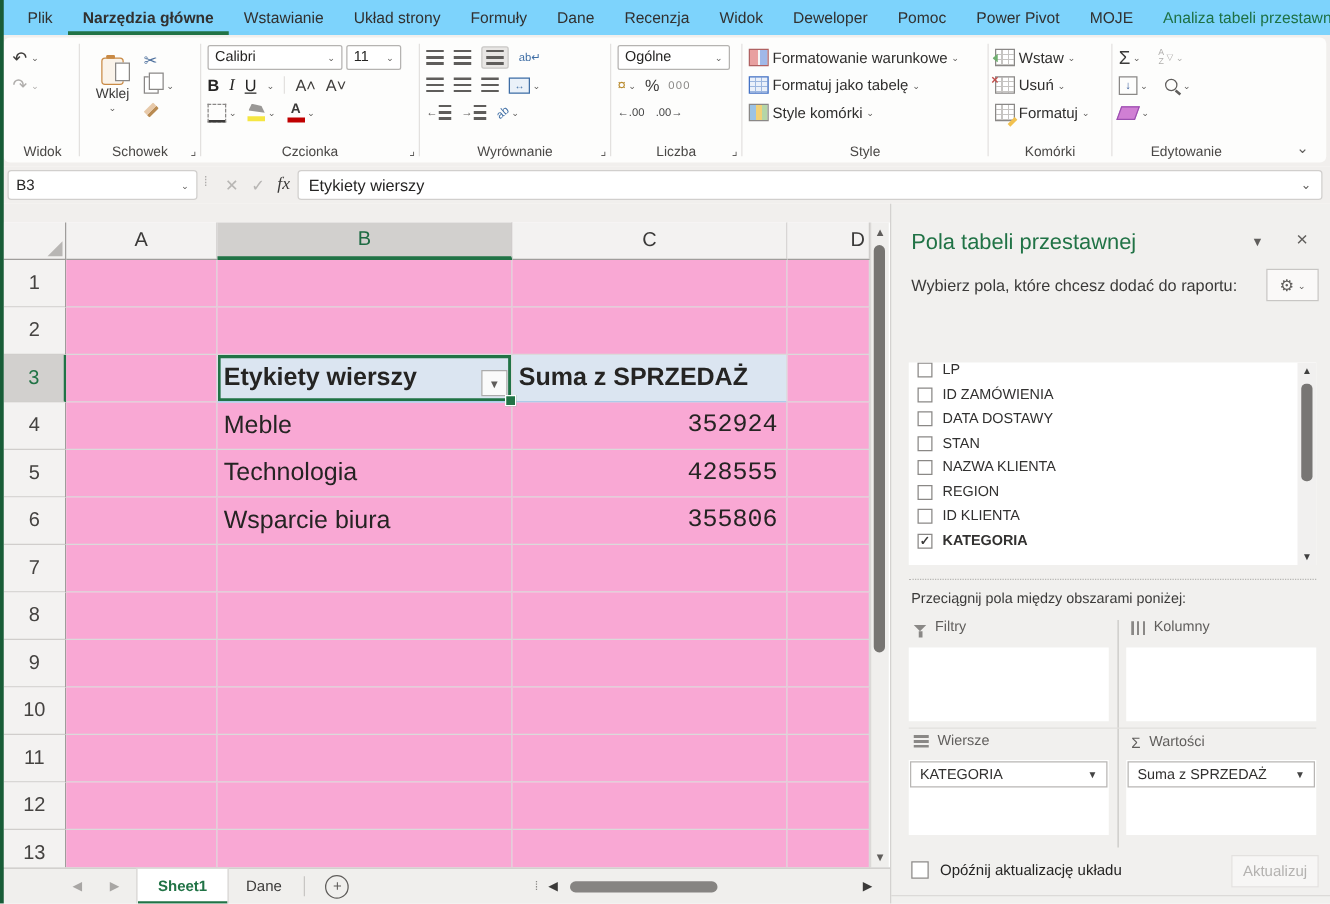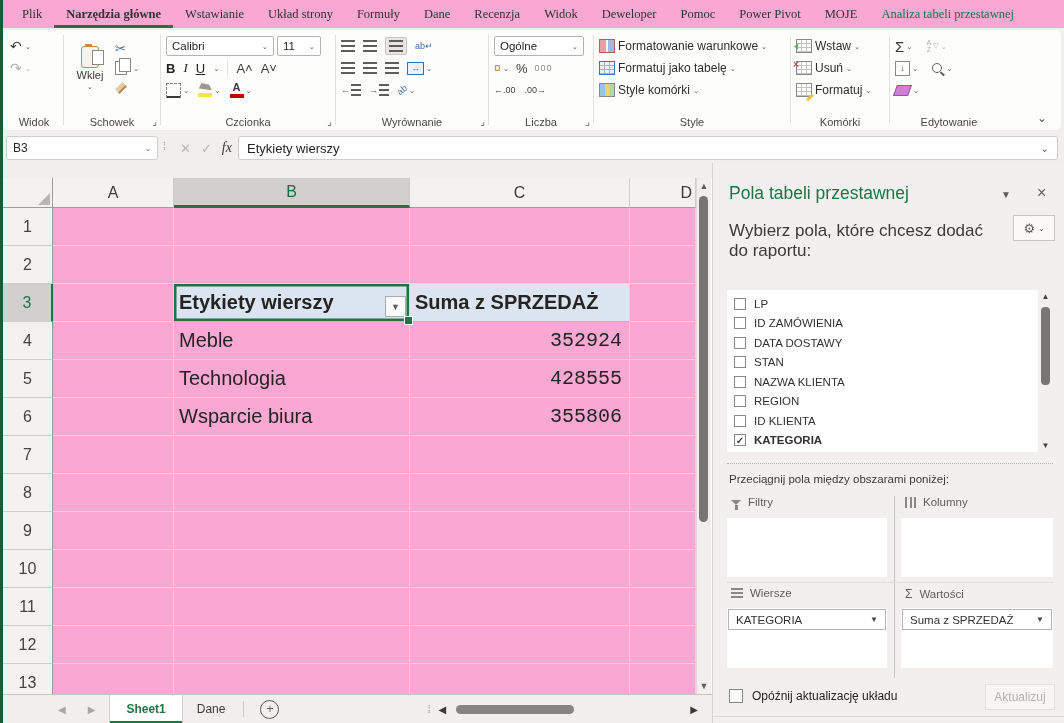--- a/index.html
+++ b/index.html
@@ -1,21 +1,21 @@
 <!DOCTYPE html>
 <html><head>
 <meta charset="utf-8">
 <style>
   html,body{margin:0;padding:0;background:#e8e6e4;}
   #app{position:relative;width:1064px;height:723px;background:#fff;font-family:"Liberation Sans",sans-serif;overflow:hidden;color:#252423;}
   .abs{position:absolute;}
   
   .green-edge{left:0;top:0;width:3px;height:723px;background:#185c37;z-index:60;}
   
-  .tabbar{left:0;top:0;width:1064px;height:28px;background:#f9a8d4;display:flex;align-items:stretch;padding-left:10px;box-sizing:border-box;font-family:Liberation Serif, serif;}
+  .tabbar{left:0;top:0;width:1064px;height:28px;background:#7dd3fc;display:flex;align-items:stretch;padding-left:10px;box-sizing:border-box;}
   .tab{padding:0 12px;font-size:12.5px;color:#323130;display:flex;align-items:center;white-space:nowrap;}
   .tab.active{font-weight:700;box-shadow:inset 0 -3px 0 #217346;}
   .tab.contextual{color:#1e7145;}
   
   .ribbon{left:0;top:28px;width:1064px;height:105px;background:#f1efed;}
   .ribbon-card{position:absolute;left:3px;top:2px;right:3px;bottom:3px;background:#fdfdfc;border-radius:5px;display:flex;align-items:stretch;padding:0 2px;}
   .rgroup{position:relative;display:flex;flex-direction:column;padding:5px 5px 17px;box-sizing:border-box;}
   .glabel{position:absolute;bottom:2px;left:0;right:0;text-align:center;font-size:11px;color:#4a4846;}
   .launcher{position:absolute;bottom:3px;right:3px;font-size:10px;color:#5f5d5b;}
   .vsep{width:1px;background:#e3e1df;margin:5px 0;}
@@ -106,28 +106,28 @@
   .hs-zone{margin-left:auto;display:flex;align-items:center;gap:8px;padding-right:14px;}
   .hdots{color:#8a8886;font-size:10px;}
   .harr{color:#3b3a39;font-size:10px;}
   .htrack{width:228px;height:9px;position:relative;}
   .hthumb{position:absolute;left:2px;top:0;width:118px;height:9px;background:#868482;border-radius:5px;}
   
   .panel{left:712px;top:163px;width:352px;height:560px;background:#f1f0ee;border-left:1px solid #d4d2d0;box-sizing:border-box;}
   .p-title{position:absolute;left:16px;top:20px;font-size:17.5px;color:#217346;}
   .p-min{position:absolute;left:288px;top:26px;font-size:10px;color:#605e5c;}
   .p-close{position:absolute;left:324px;top:21px;font-size:16px;color:#605e5c;}
-  .p-sub{position:absolute;left:16px;top:58px;width:272px;font-size:17px;color:#3b3a39;}
+  .p-sub{position:absolute;left:16px;top:58px;width:272px;font-size:13px;color:#3b3a39;}
   .gearbox{position:absolute;left:300px;top:52px;width:42px;height:26px;border:1px solid #c8c6c4;background:#faf9f8;display:flex;align-items:center;justify-content:center;gap:3px;box-sizing:border-box;}
   .gear{font-size:13px;color:#605e5c;}
   .p-search{position:absolute;left:14px;top:93px;width:326px;height:21px;background:#fff;border:1px solid #919190;border-top-color:#6b6967;box-sizing:border-box;display:flex;align-items:center;}
   .p-search input{border:none;outline:none;flex:1;font-size:11.5px;color:#444;padding:0 5px;font-family:"Liberation Sans",sans-serif;background:transparent;}
   .p-search .mag{margin-right:6px;}
   .fieldlist{position:absolute;left:14px;top:127px;width:326px;height:162px;background:#fff;overflow:hidden;}
-  .fitem{display:flex;align-items:flex-end;gap:8px;height:19.5px;padding-left:7px;font-size:11.5px;color:#323130;}
+  .fitem{display:flex;align-items:flex-start;gap:8px;height:19.5px;padding-left:7px;font-size:11.5px;color:#323130;}
   .fitem.checked{font-weight:700;}
   .cb{width:12px;height:12px;border:1px solid #8a8886;background:#fff;flex:none;display:flex;align-items:center;justify-content:center;font-size:10px;color:#3b3a39;box-sizing:border-box;}
   .flscroll{position:absolute;right:0;top:0;width:15px;height:162px;background:#f1f0ef;}
   .fl-up{position:absolute;top:2px;left:0;right:0;text-align:center;font-size:8px;color:#404040;}
   .fl-thumb{position:absolute;left:3px;width:9px;top:17px;height:78px;background:#787674;border-radius:4px;}
   .fl-dn{position:absolute;bottom:2px;left:0;right:0;text-align:center;font-size:8px;color:#404040;}
   .dotsep{position:absolute;left:14px;top:300px;width:326px;border-top:1px dotted #b8b6b4;}
   .p-hint{position:absolute;left:16px;top:310px;font-size:11.5px;color:#3b3a39;}
   .qvsep{position:absolute;left:181px;top:333px;width:1px;height:182px;background:#c8c6c4;}
   .qhsep{position:absolute;left:14px;top:419px;width:326px;height:1px;background:#e1dfdd;}

